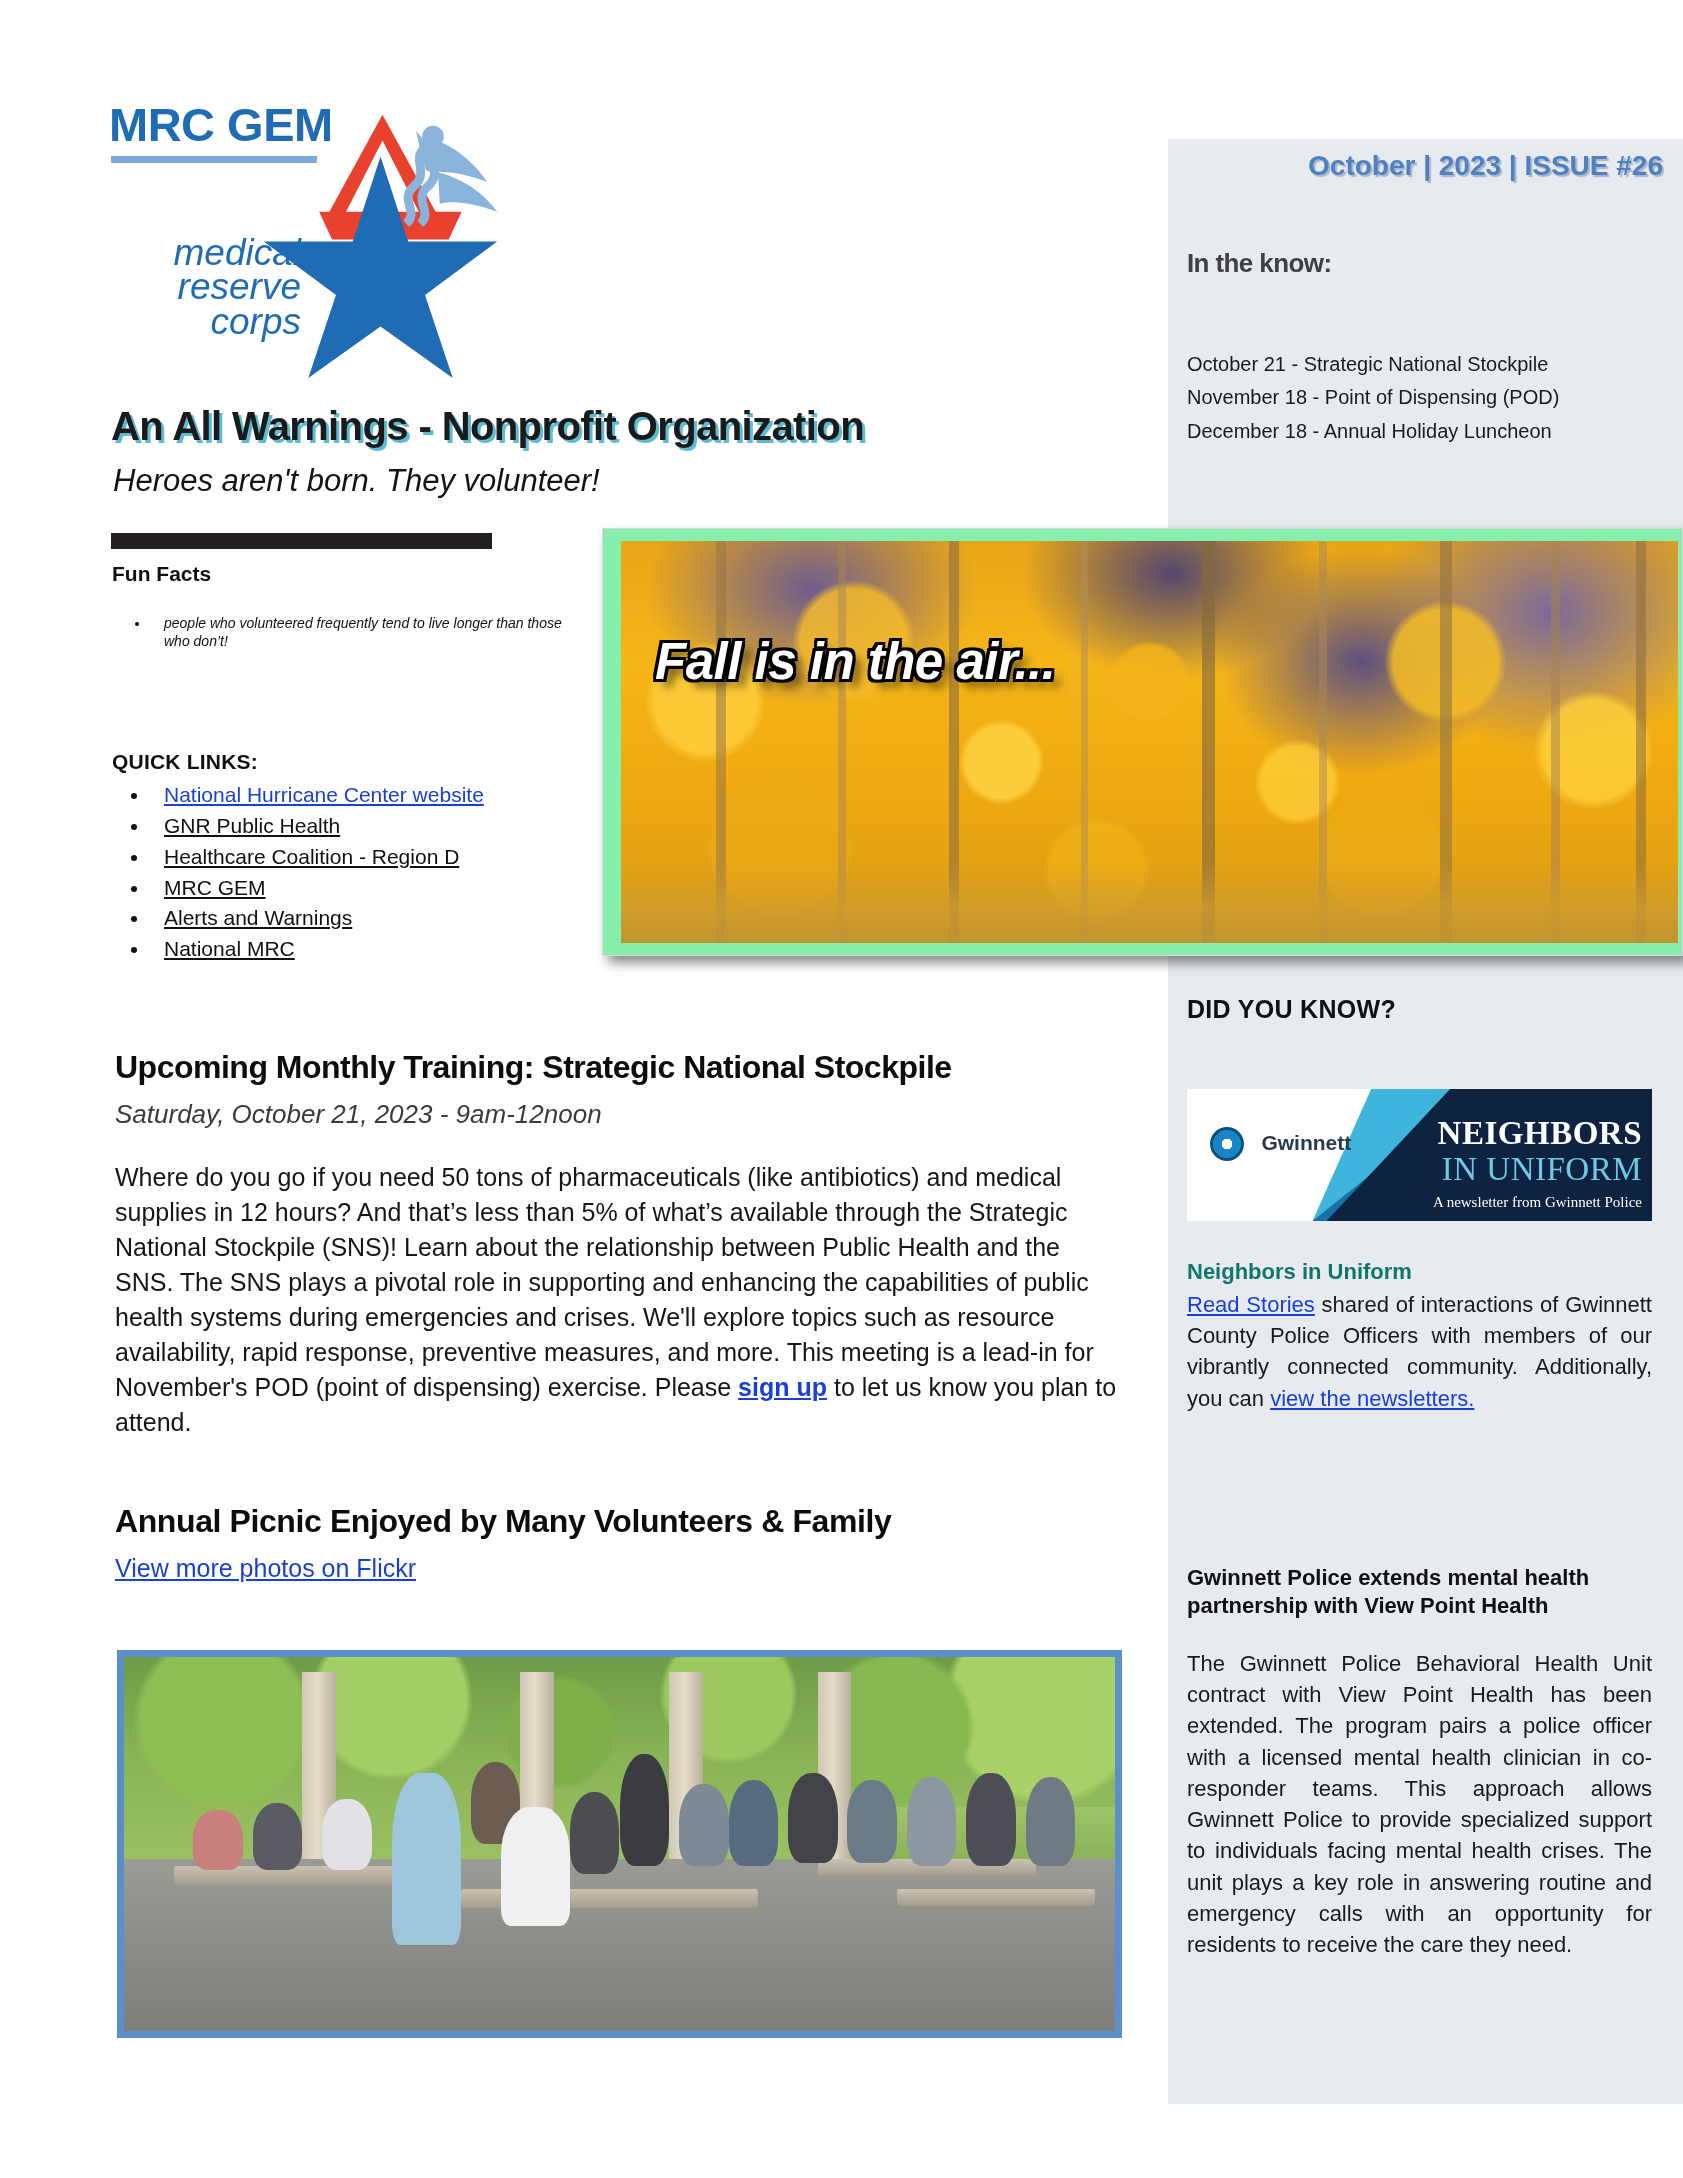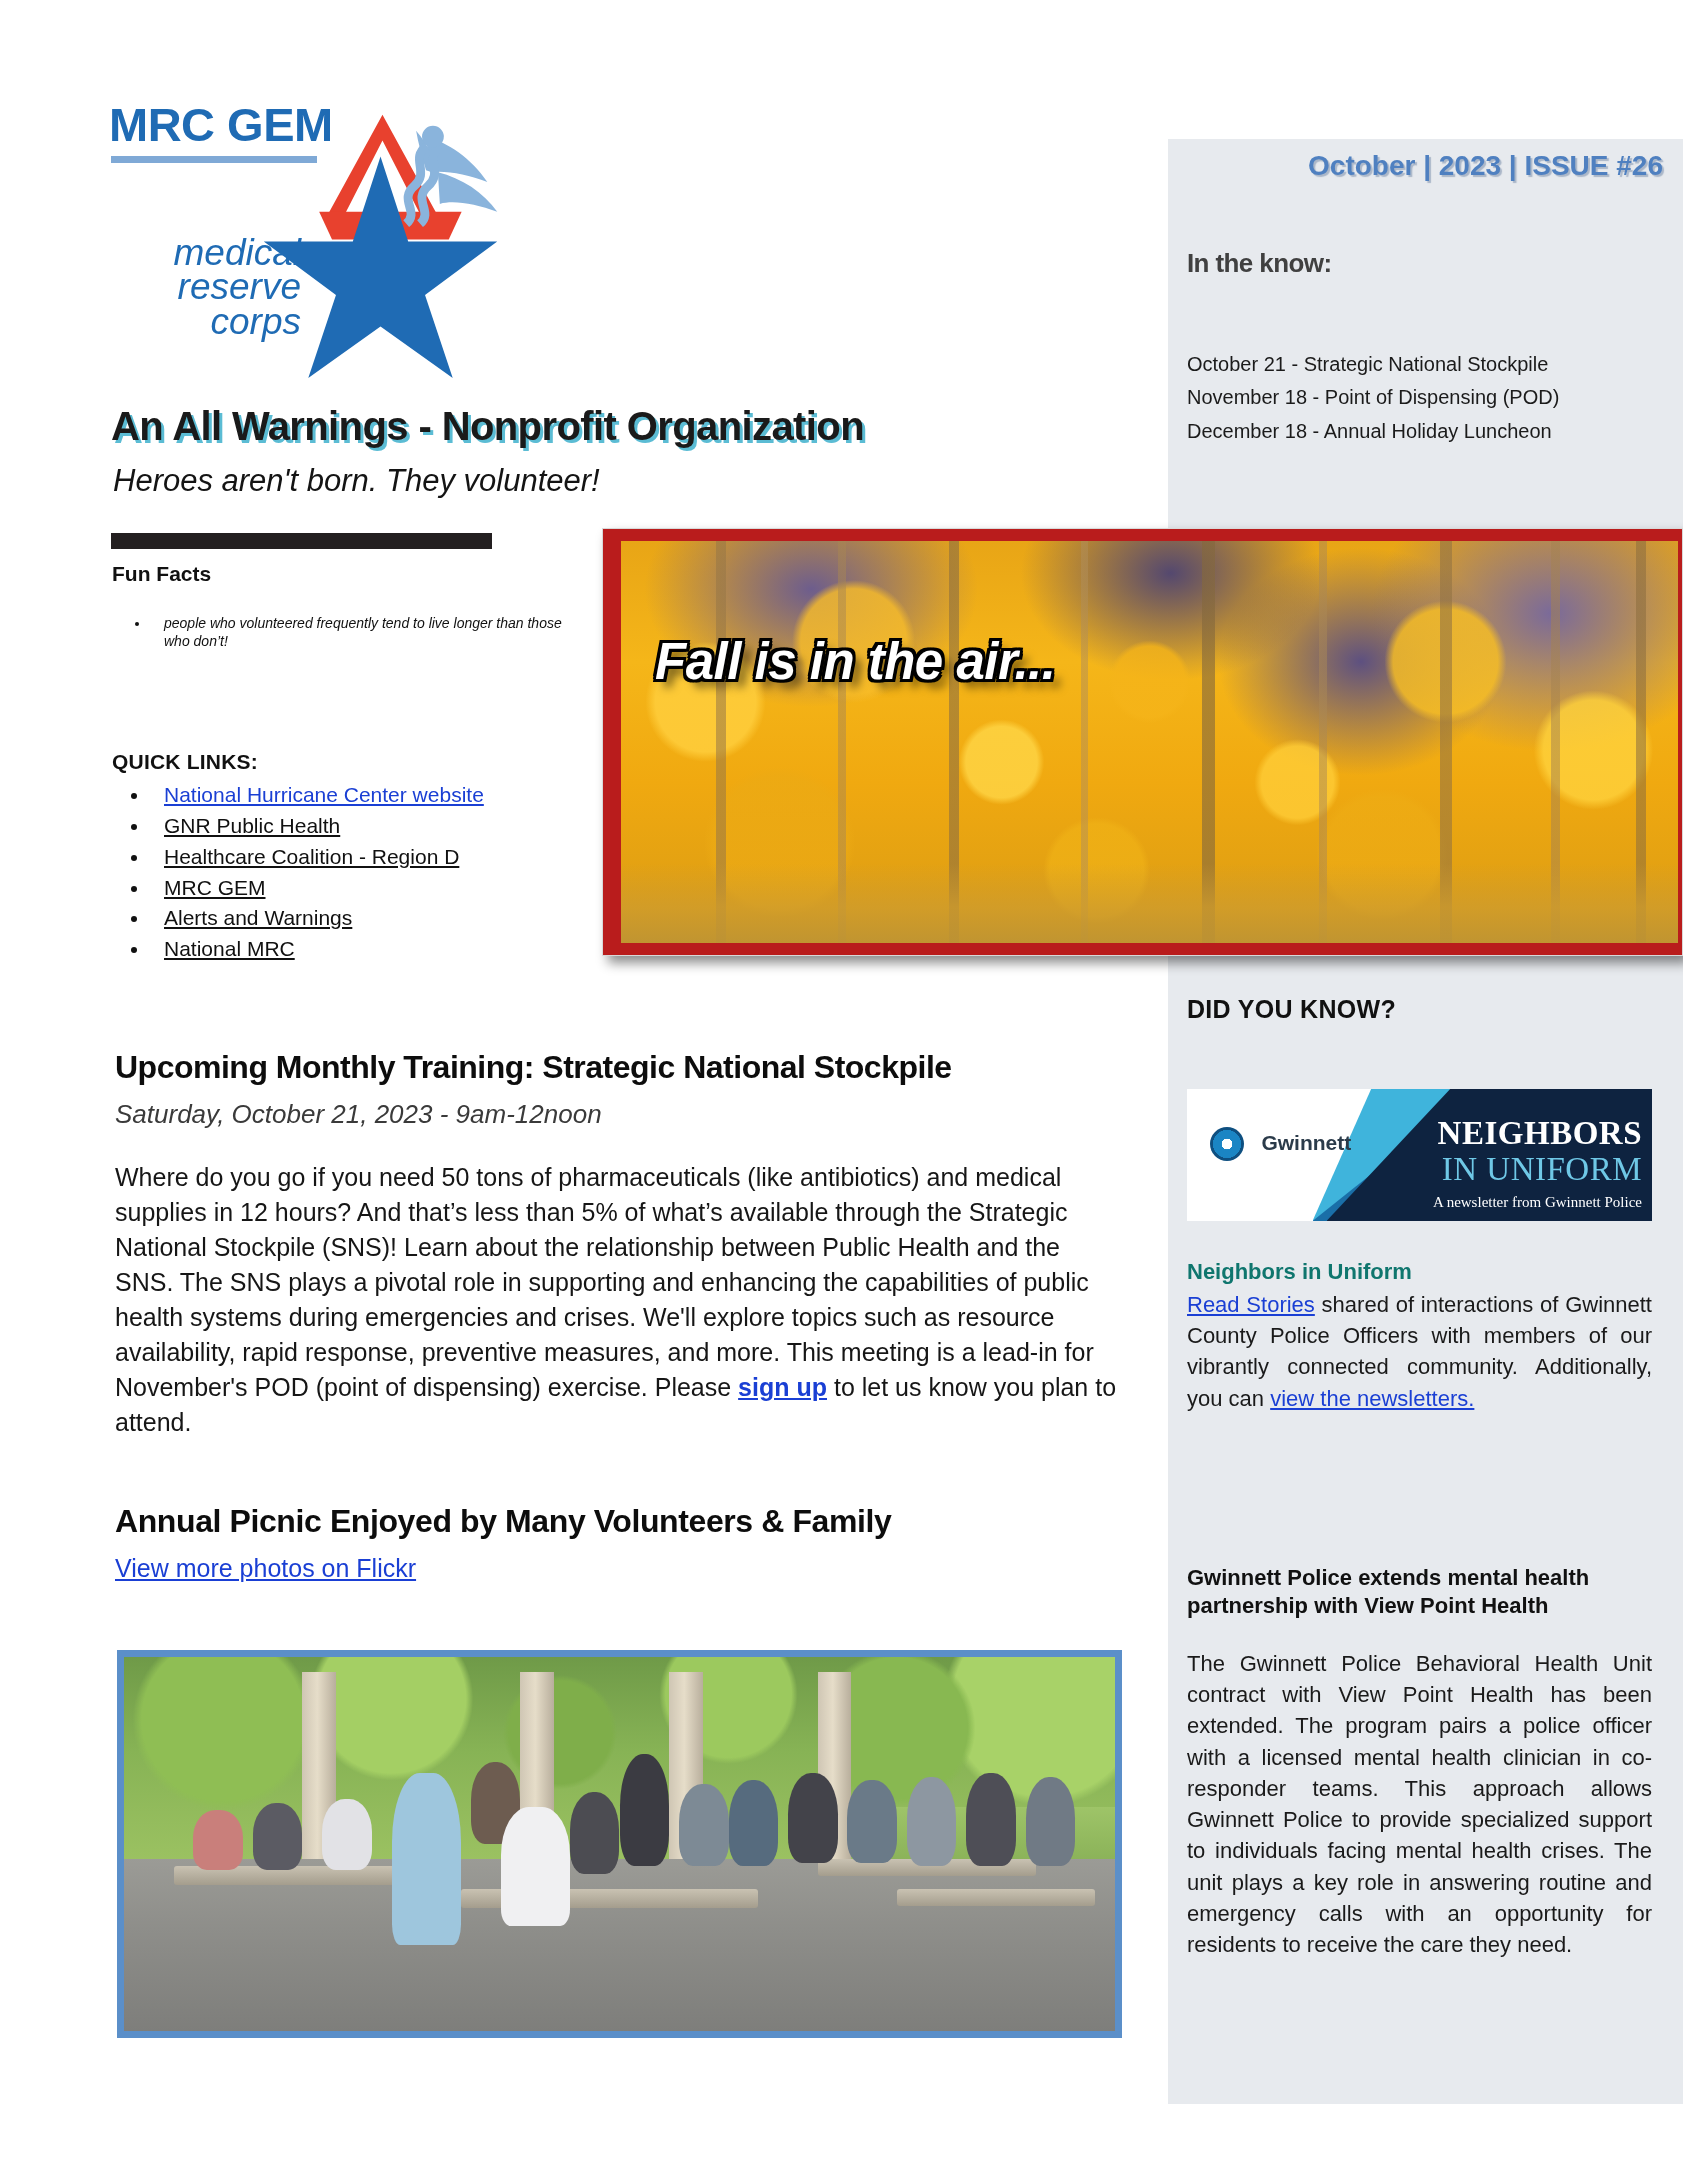--- a/index.html
+++ b/index.html
@@ -199,21 +199,21 @@
     color: #1b1b1b;
   }
 
   
   #fall-banner {
     position: absolute;
     left: 602px;
     top: 528px;
     width: 1081px;
     height: 428px;
-    background: #b91c1c;
+    background: #86efac;
     box-shadow: 6px 7px 11px rgba(0,0,0,0.45);
     border: 1px solid #d9d9d9;
     box-sizing: border-box;
     padding: 12px 4px 12px 18px;
   }
   #fall-photo {
     position: relative;
     width: 100%;
     height: 100%;
     overflow: hidden;

